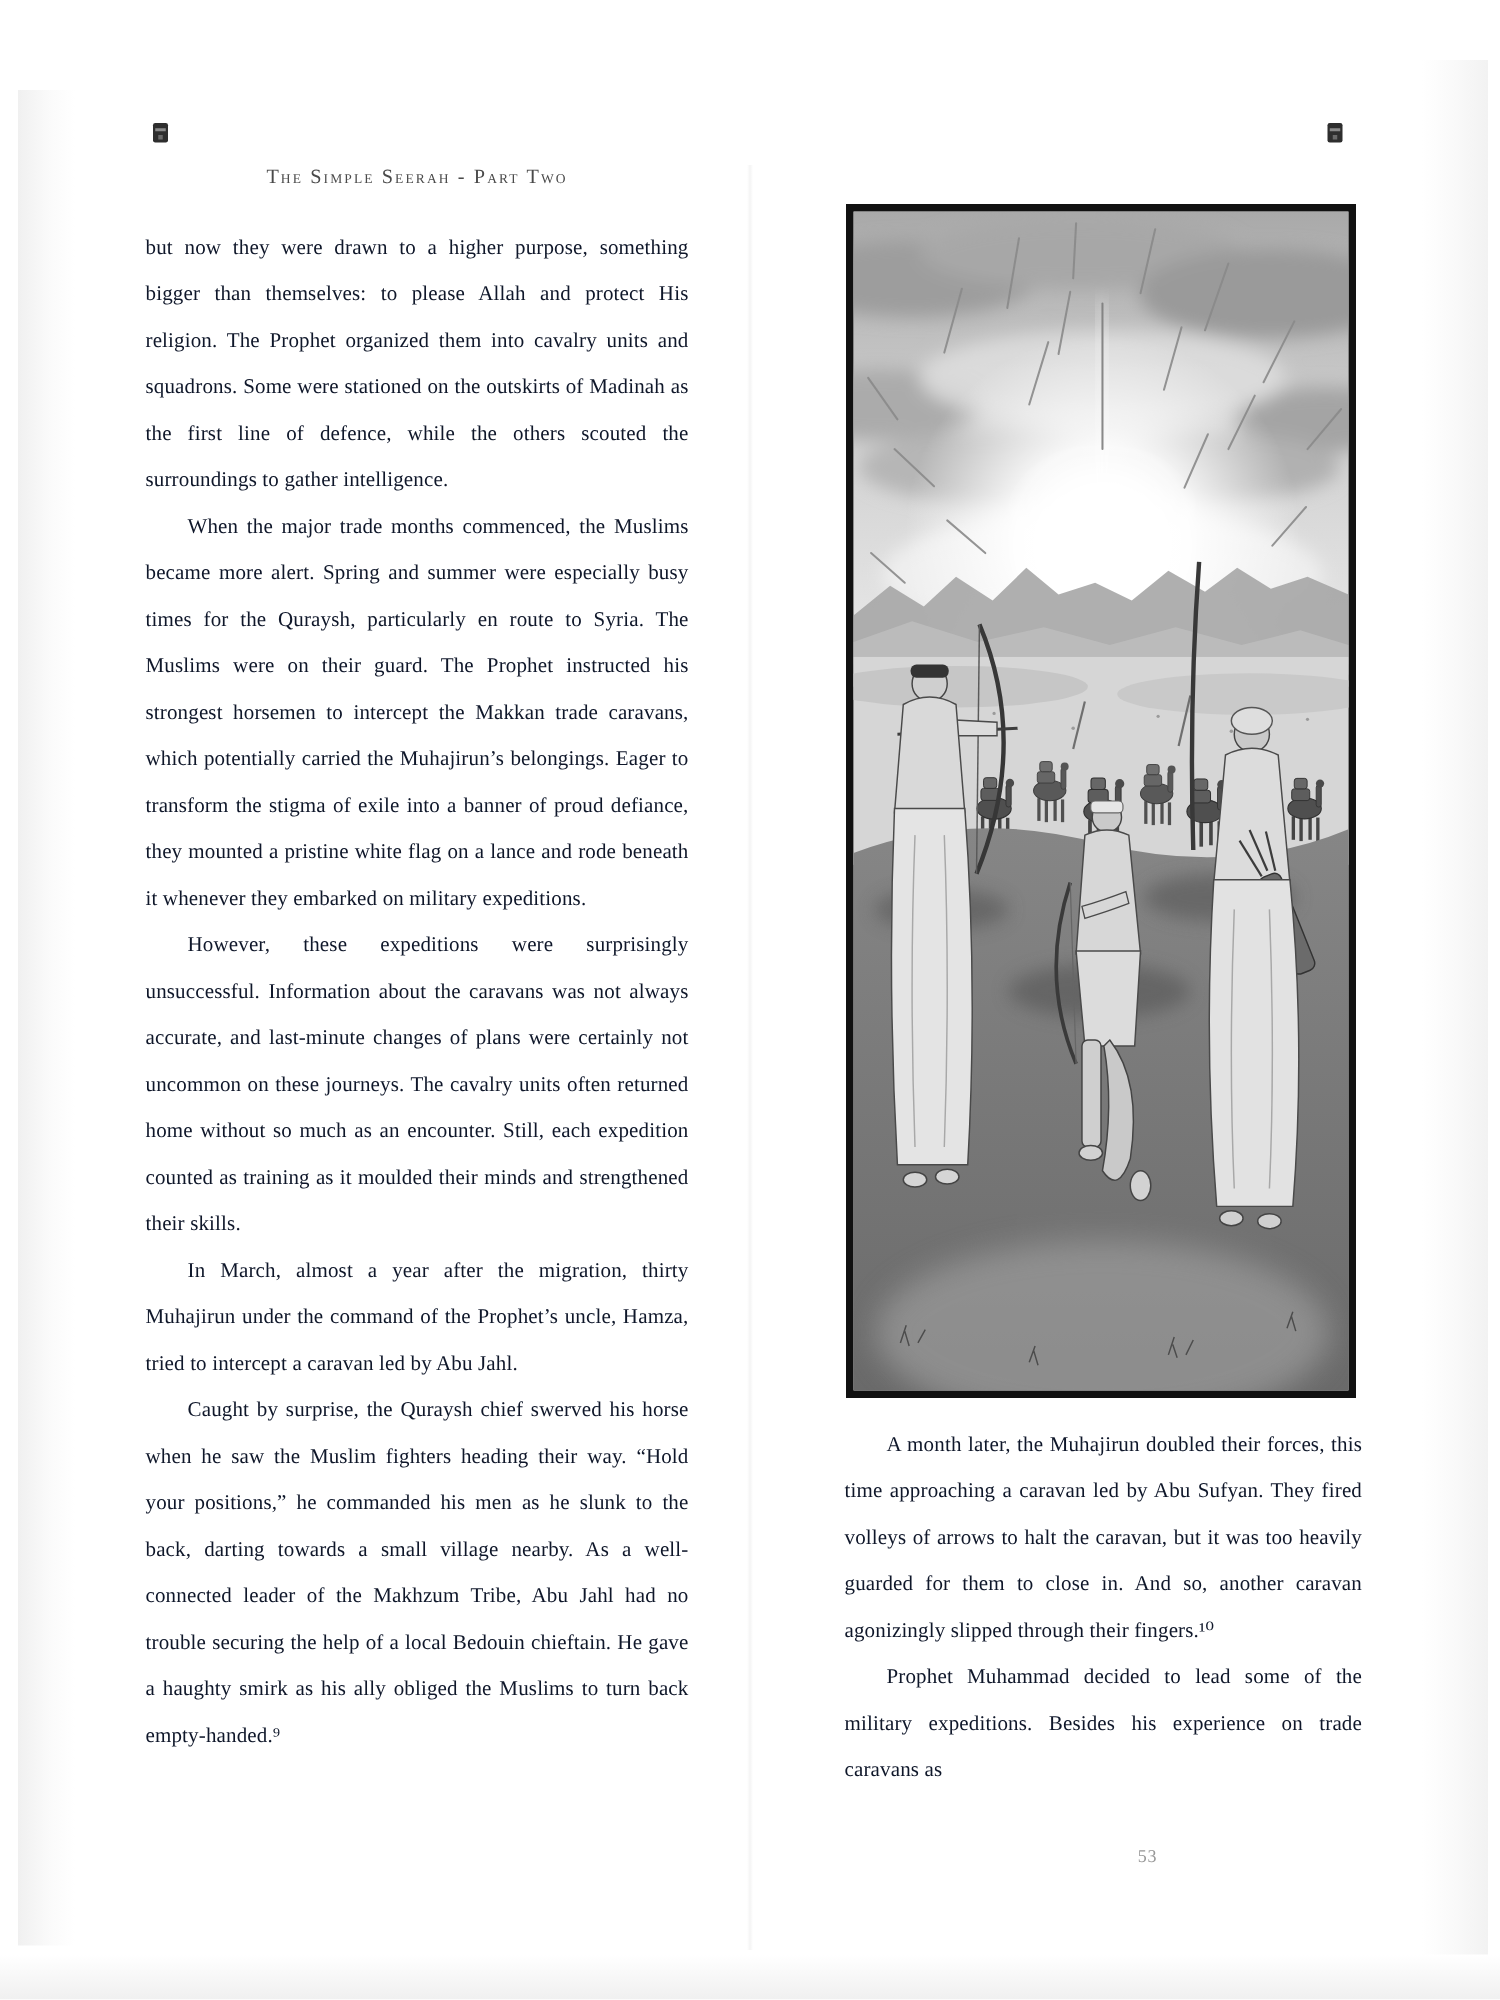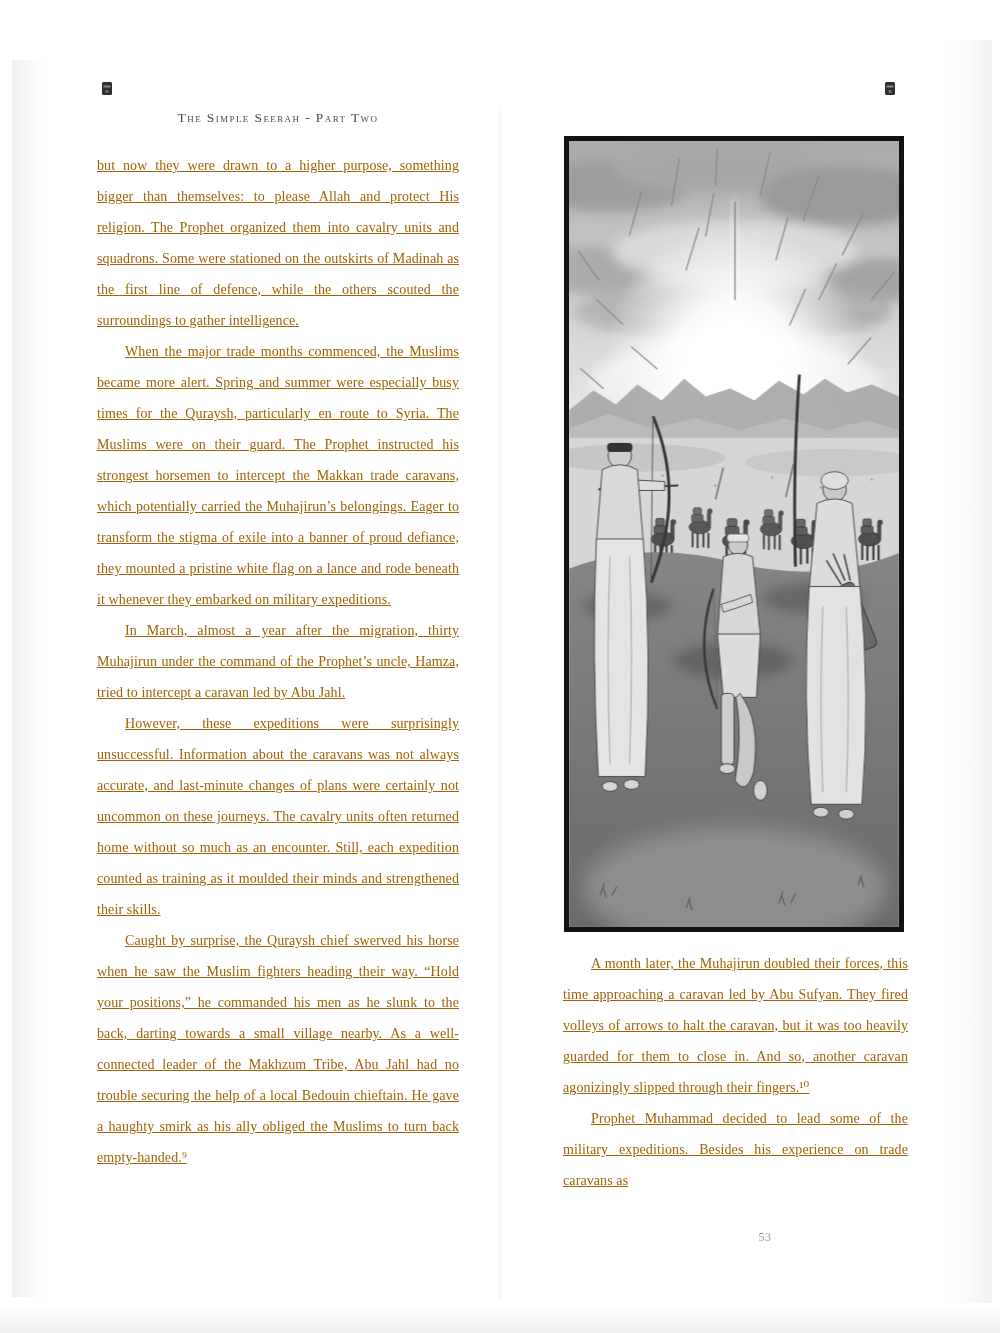--- a/index.html
+++ b/index.html
@@ -27,22 +27,22 @@
     text-align: center; color: #4a4a4a;
   }
   .hdr-left  { left: 97px;  width: 362px; }
   .hdr-right { left: 565px; width: 338px; }
   .ornament { position: absolute; top: 81px; width: 12px; height: 15px; }
   .orn-left  { left: 101px; }
   .orn-right { left: 884px; }
 
   
   .text-col {
-    position: absolute; color: #a16207; font-size: 14px; line-height: 31px;
-    text-align: justify; letter-spacing: 0.1px; text-decoration: underline;
+    position: absolute; color: #0f172a; font-size: 14px; line-height: 31px;
+    text-align: justify; letter-spacing: 0.1px;
   }
   .col-left  { left: 97px;  top: 150px; width: 362px; }
   .col-right { left: 563px; top: 948px; width: 345px; }
   .text-col p { text-align: justify; }
   .text-col p.indent { text-indent: 28px; }
 
   
   .page-number { position: absolute; top: 1230px; font-size: 12px; color: #979797;
                  text-align: center; letter-spacing: 0.5px; }
   .pn-left  { left: 97px;  width: 362px; }
@@ -80,22 +80,22 @@
     <svg viewBox="0 0 12 15" width="12" height="15">
       <rect x="1" y="1" width="10" height="13" rx="1.5" fill="#2e2e2e"></rect>
       <rect x="2.5" y="4.5" width="7" height="2" fill="#8a8a8a"></rect>
       <rect x="4.5" y="9" width="3" height="3" fill="#6a6a6a"></rect>
     </svg>
   </div>
 
   <div class="text-col col-left">
     <p>but now they were drawn to a higher purpose, something bigger than themselves: to please Allah and protect His religion. The Prophet organized them into cavalry units and squadrons. Some were stationed on the outskirts of Madinah as the first line of defence, while the others scouted the surroundings to gather intelligence.</p>
     <p class="indent">When the major trade months commenced, the Muslims became more alert. Spring and summer were especially busy times for the Quraysh, particularly en route to Syria. The Muslims were on their guard. The Prophet instructed his strongest horsemen to intercept the Makkan trade caravans, which potentially carried the Muhajirun’s belongings. Eager to transform the stigma of exile into a banner of proud defiance, they mounted a pristine white flag on a lance and rode beneath it whenever they embarked on military expeditions.</p>
+    <p class="indent">However, these expeditions were surprisingly unsuccessful. Information about the caravans was not always accurate, and last-minute changes of plans were certainly not uncommon on these journeys. The cavalry units often returned home without so much as an encounter. Still, each expedition counted as training as it moulded their minds and strengthened their skills.</p>
     <p class="indent">In March, almost a year after the migration, thirty Muhajirun under the command of the Prophet’s uncle, Hamza, tried to intercept a caravan led by Abu Jahl.</p>
-    <p class="indent">However, these expeditions were surprisingly unsuccessful. Information about the caravans was not always accurate, and last-minute changes of plans were certainly not uncommon on these journeys. The cavalry units often returned home without so much as an encounter. Still, each expedition counted as training as it moulded their minds and strengthened their skills.</p>
     <p class="indent">Caught by surprise, the Quraysh chief swerved his horse when he saw the Muslim fighters heading their way. “Hold your positions,” he commanded his men as he slunk to the back, darting towards a small village nearby. As a well-connected leader of the Makhzum Tribe, Abu Jahl had no trouble securing the help of a local Bedouin chieftain. He gave a haughty smirk as his ally obliged the Muslims to turn back empty-handed.⁹</p>
   </div>
 
   <div class="illustration-frame">
     <svg viewBox="0 0 338 794" preserveAspectRatio="none">
       <defs>
         <linearGradient id="skyGrad" x1="0" y1="0" x2="0" y2="1">
           <stop offset="0" stop-color="#a9a9a9"></stop>
           <stop offset="0.45" stop-color="#cfcfcf"></stop>
           <stop offset="1" stop-color="#ececec"></stop>

